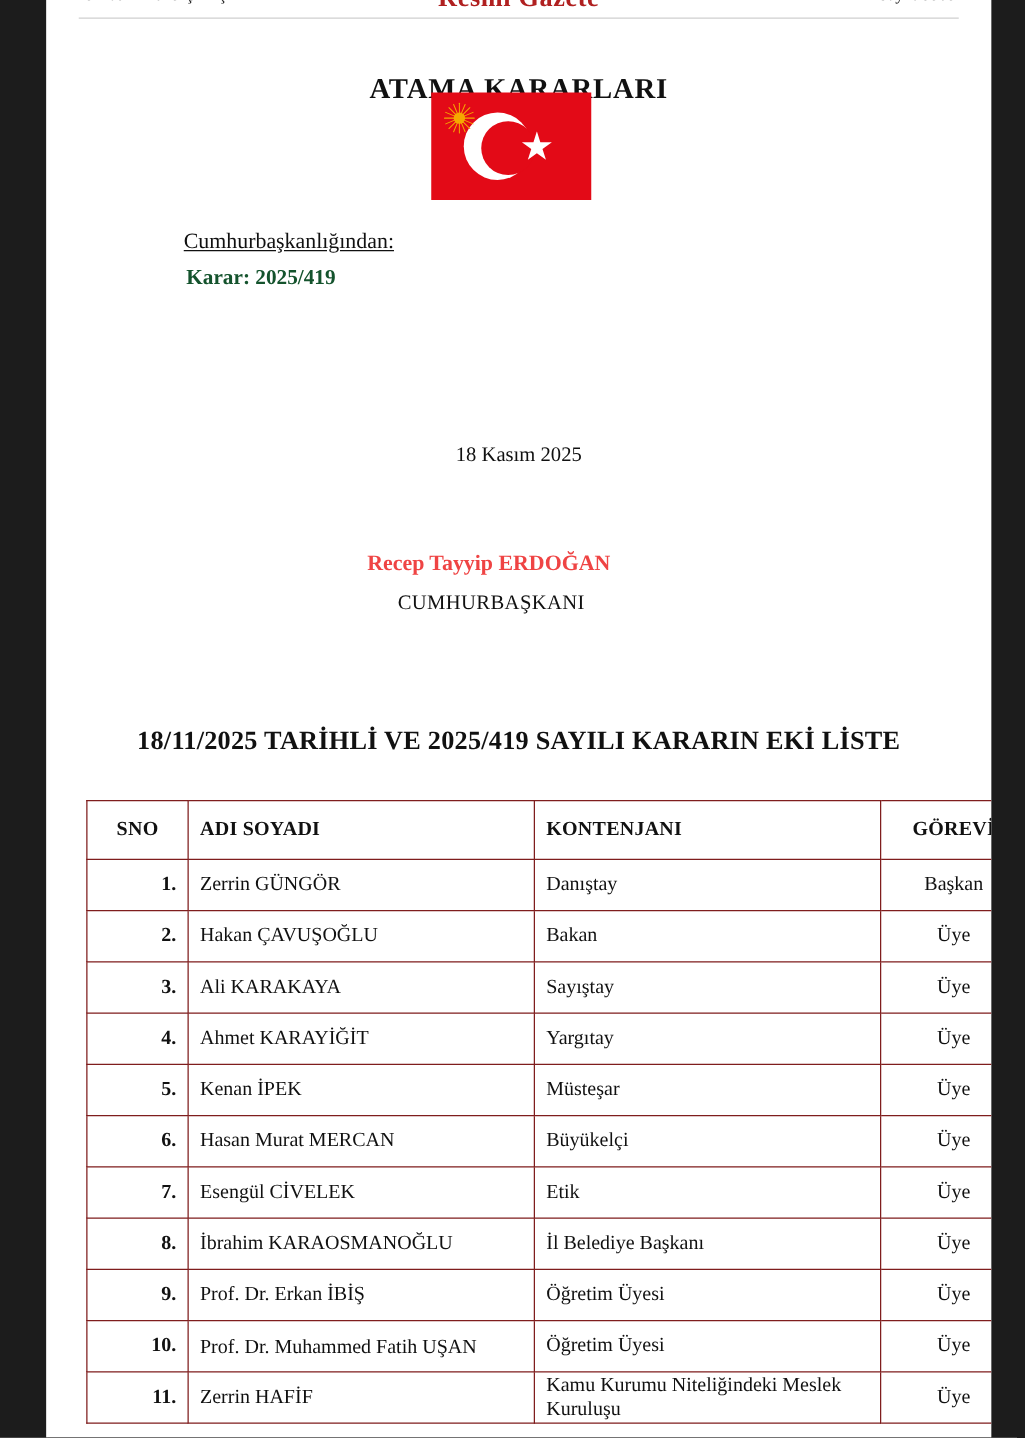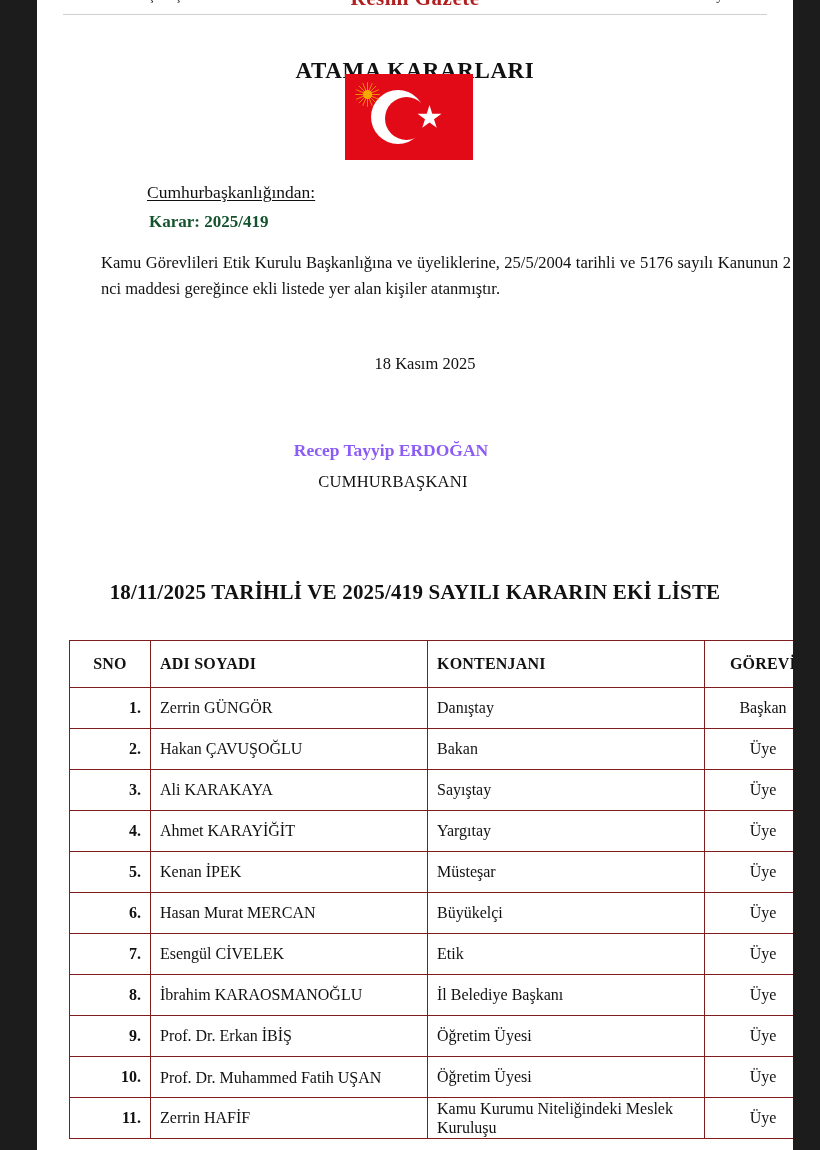--- a/index.html
+++ b/index.html
@@ -163,32 +163,31 @@
     color: #111;
     text-align: justify;
   }
   .date-line {
     position: absolute;
     left: 0; top: 354px;
     width: 756px;
     text-align: center;
     font-size: 16.5px;
     color: #111;
-    padding-left: 10px;
   }
   .sign-name {
     position: absolute;
     left: 0; top: 440px;
     width: 756px;
     padding-right: 48px;
     box-sizing: border-box;
     text-align: center;
     font-size: 17.5px;
     font-weight: bold;
-    color: #8b5cf6;
+    color: #ef4444;
   }
   .sign-role {
     position: absolute;
     left: 0; top: 472px;
     width: 756px;
     padding-right: 44px;
     box-sizing: border-box;
     text-align: center;
     font-size: 16.5px;
     color: #111;
@@ -283,21 +282,20 @@
           <line x1="50" y1="50" x2="19" y2="19"></line>
           <line x1="50" y1="50" x2="33" y2="9.5"></line>
         </g>
         <circle cx="50" cy="50" r="17" fill="#f5a800"></circle>
       </svg>
     </div>
 
     <div class="from-line">Cumhurbaşkanlığından:</div>
     <div class="karar-line">Karar: 2025/419</div>
 
-    <div class="body-par">Kamu Görevlileri Etik Kurulu Başkanlığına ve üyeliklerine, 25/5/2004 tarihli ve 5176 sayılı Kanunun 2 nci maddesi gereğince ekli listede yer alan kişiler atanmıştır.</div>
 
     <div class="date-line">18 Kasım 2025</div>
 
     <div class="sign-name">Recep Tayyip ERDOĞAN</div>
     <div class="sign-role">CUMHURBAŞKANI</div>
 
     <div class="annex-title">18/11/2025  TARİHLİ  VE  2025/419 SAYILI KARARIN EKİ LİSTE</div>
 
     <table class="annex-table">
       <thead>

